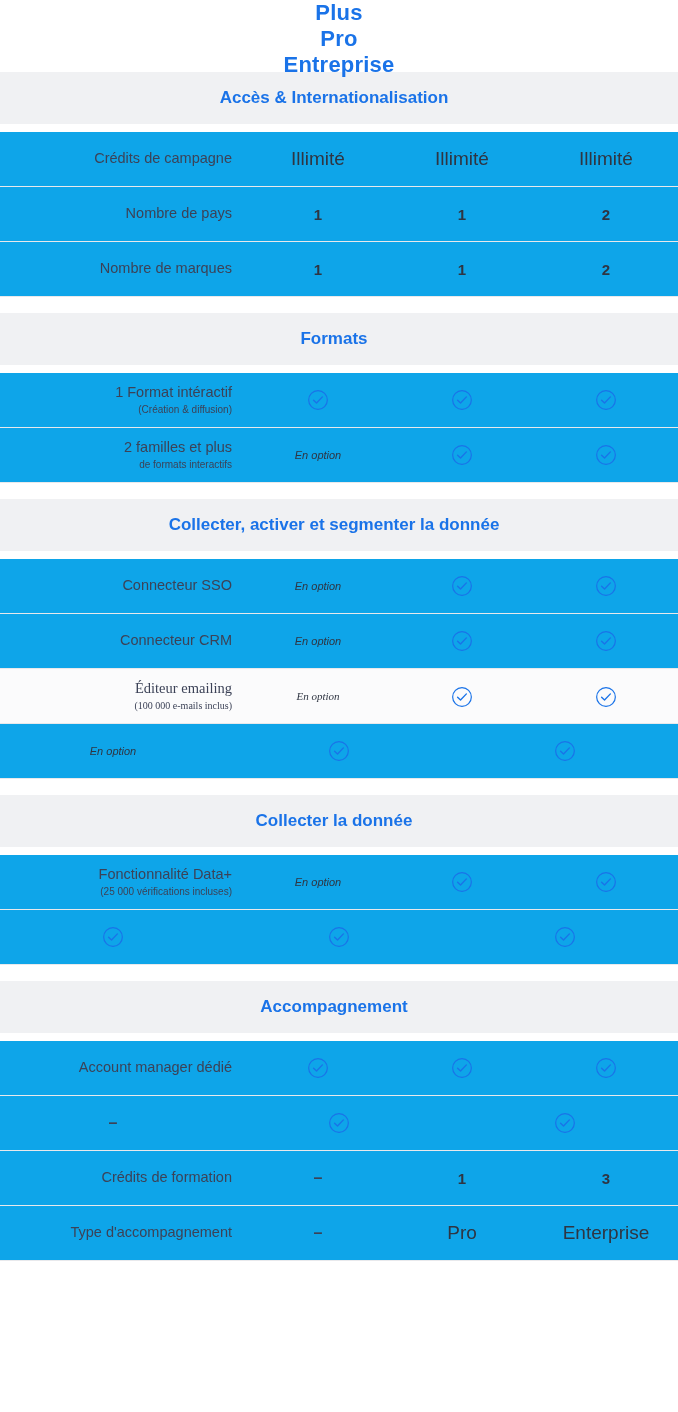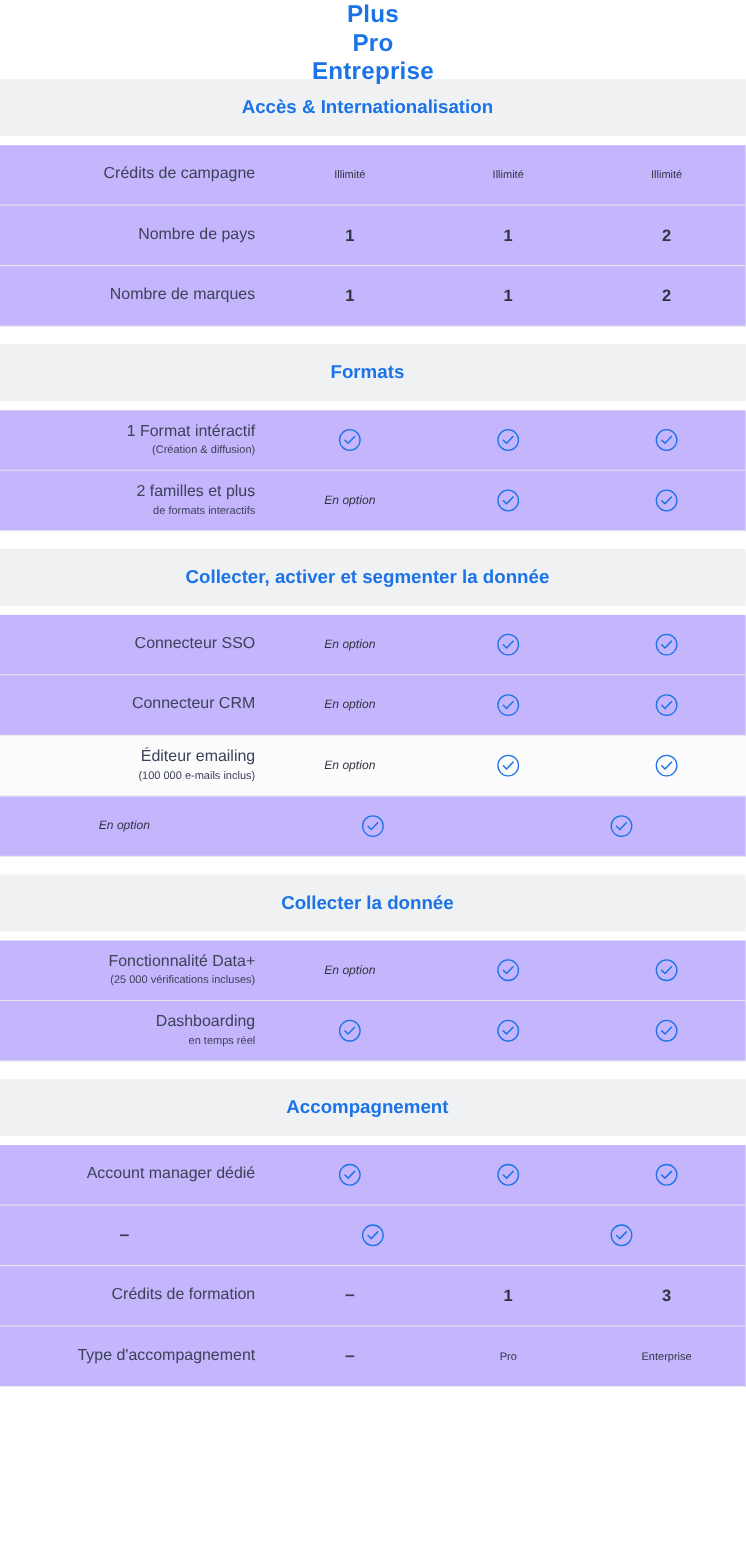--- a/index.html
+++ b/index.html
@@ -48,43 +48,44 @@
     font-weight: bold;
     text-align: center;
     width: 100%;
     padding-right: 10px;
   }
   
   .data-row {
     display: flex;
     align-items: center;
     border-bottom: 1px solid #e8e9ec;
-    background: #c4b5fd;
+    background: #0ea5e9;
     min-height: 55px;
   }
   .data-row.alt {
     background: #fbfbfc;
+    font-family: Liberation Serif, serif;
   }
   .data-row .label-cell {
     width: 246px;
     padding-right: 14px;
     text-align: right;
     font-size: 14.5px;
     color: #3c4257;
     line-height: 1.45;
   }
   .data-row .label-cell .sub {
     display: block;
     font-size: 10px;
     color: #3c4257;
   }
   .val-cell {
     flex: 1;
     text-align: center;
-    font-size: 10px;
+    font-size: 19px;
     color: #2f3542;
   }
   .val-cell.bold { font-weight: bold; font-size: 15px; }
   .val-cell.option {
     font-style: italic;
     font-size: 11px;
     color: #2f3542;
   }
   .val-cell.dash {
     font-weight: bold;
@@ -232,21 +233,20 @@
         <div class="val-cell"><span class="check"><svg width="22" height="22" viewBox="0 0 24 24" fill="none">
               <circle cx="12" cy="12" r="10.2" stroke="#1a73e8" stroke-width="1.3"></circle>
               <path d="M7.2 12.2 L10.4 15.3 L16.8 8.6" stroke="#1a73e8" stroke-width="1.5" stroke-linecap="round" stroke-linejoin="round"></path>
             </svg></span></div>
         <div class="val-cell"><span class="check"><svg width="22" height="22" viewBox="0 0 24 24" fill="none">
               <circle cx="12" cy="12" r="10.2" stroke="#1a73e8" stroke-width="1.3"></circle>
               <path d="M7.2 12.2 L10.4 15.3 L16.8 8.6" stroke="#1a73e8" stroke-width="1.5" stroke-linecap="round" stroke-linejoin="round"></path>
             </svg></span></div>
       </div>
       <div class="data-row">
-        <div class="label-cell">Dashboarding<span class="sub">en temps réel</span></div>
         <div class="val-cell"><span class="check"><svg width="22" height="22" viewBox="0 0 24 24" fill="none">
               <circle cx="12" cy="12" r="10.2" stroke="#1a73e8" stroke-width="1.3"></circle>
               <path d="M7.2 12.2 L10.4 15.3 L16.8 8.6" stroke="#1a73e8" stroke-width="1.5" stroke-linecap="round" stroke-linejoin="round"></path>
             </svg></span></div>
         <div class="val-cell"><span class="check"><svg width="22" height="22" viewBox="0 0 24 24" fill="none">
               <circle cx="12" cy="12" r="10.2" stroke="#1a73e8" stroke-width="1.3"></circle>
               <path d="M7.2 12.2 L10.4 15.3 L16.8 8.6" stroke="#1a73e8" stroke-width="1.5" stroke-linecap="round" stroke-linejoin="round"></path>
             </svg></span></div>
         <div class="val-cell"><span class="check"><svg width="22" height="22" viewBox="0 0 24 24" fill="none">
               <circle cx="12" cy="12" r="10.2" stroke="#1a73e8" stroke-width="1.3"></circle>

